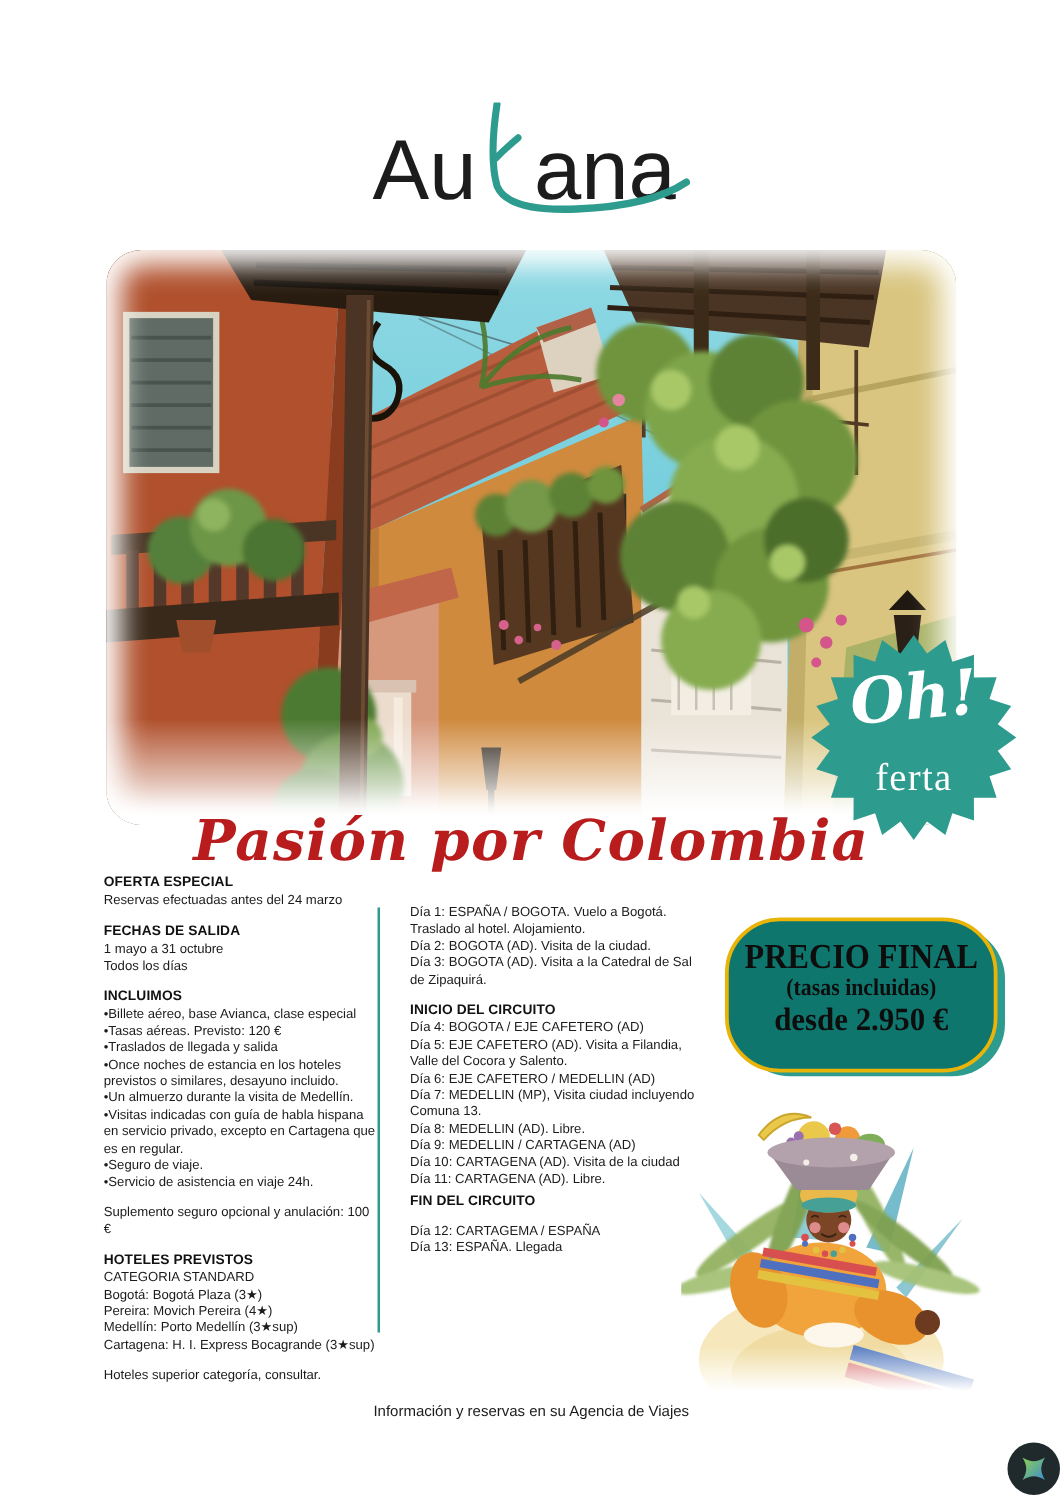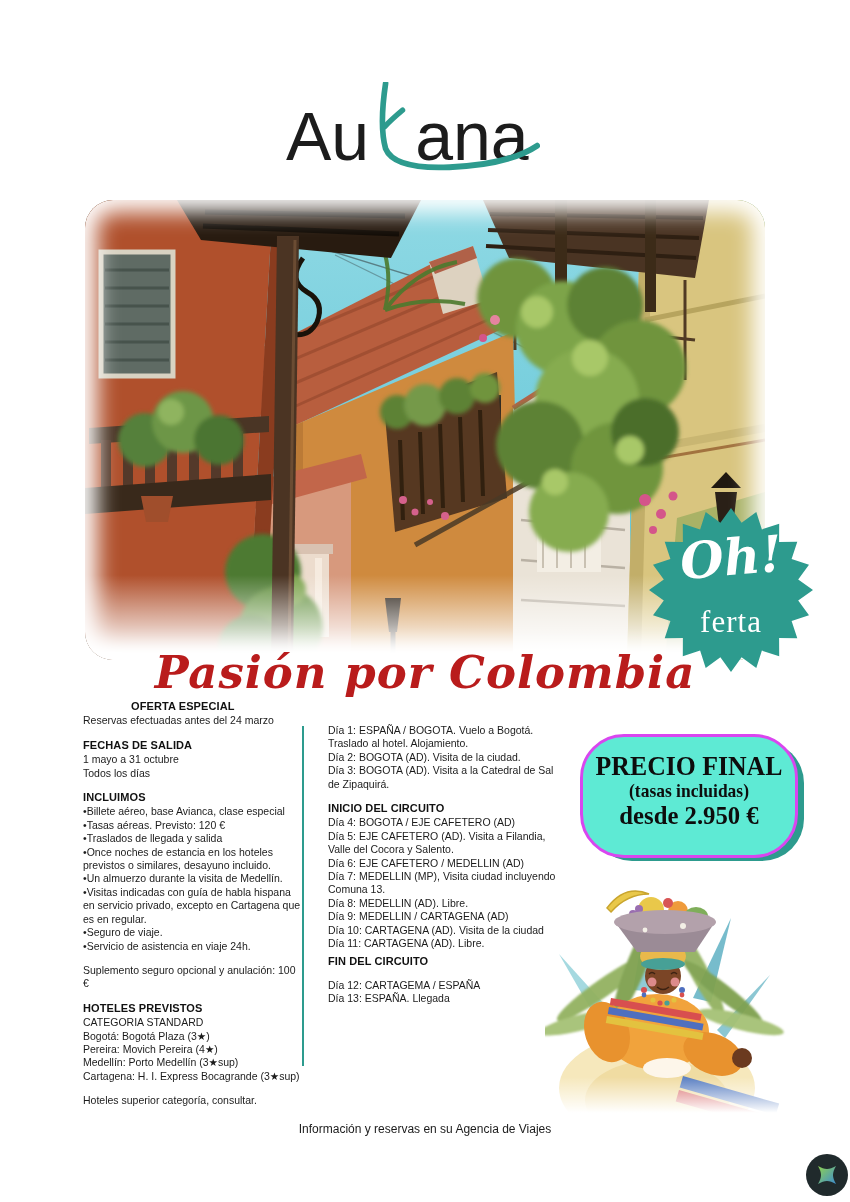--- a/index.html
+++ b/index.html
@@ -1,20 +1,20 @@
 <!DOCTYPE html>
 <html style="--teal: #2D9B8E; --sky: #63C5D8; --logo_text: #1C1C1C;"><head>
 <meta charset="utf-8">
 <style>
   html,body{margin:0;padding:0;background:#fff;}
   .page{position:relative;width:850px;height:1202px;background:#fff;overflow:hidden;
         font-family:"Liberation Sans","DejaVu Sans",sans-serif;color:#1b1b1b;}
 
   
-  .logo{position:absolute;left:286px;top:104px;font-size:68px;line-height:64px;
+  .logo{position:absolute;left:298px;top:104px;font-size:68px;line-height:64px;
         color:var(--logo_text,#1c1c1c);letter-spacing:0;white-space:nowrap;}
   .logo .gap{display:inline-block;width:46px;}
   .logo svg{position:absolute;left:84px;top:-22px;}
 
   
   .photo{position:absolute;left:85px;top:200px;width:680px;height:460px;border-radius:28px;overflow:hidden;}
   .photo svg{position:absolute;inset:0;width:100%;height:100%;}
   .photo-fade{position:absolute;left:0;right:0;bottom:0;height:85px;
         background:linear-gradient(to bottom,rgba(255,255,255,0),#fff 92%);}
   .photo-vignette{position:absolute;inset:0;border-radius:28px;box-shadow:inset 0 0 22px 12px #fff;pointer-events:none;}
@@ -31,32 +31,32 @@
   
   .title{position:absolute;top:646px;left:0;width:100%;margin:0;text-align:center;
         font-family:"DejaVu Serif",serif;font-style:italic;font-weight:bold;
         font-size:45px;letter-spacing:1px;color:#b91c1c;}
 
   
   .col{position:absolute;font-size:10.5px;line-height:13.4px;}
   .col-left{left:83px;top:700px;width:221px;}
   .col-mid{left:328px;top:724px;width:237px;}
   .col h3{font-size:11px;margin:11px 0 1px;letter-spacing:.1px;color:#111;}
-  .col h3.first{margin-top:0;margin-left:48px;}
+  .col h3.first{margin-top:0;}
   .col h3.tight{margin-top:4px;}
   .col p{margin:0;}
   .nw{white-space:nowrap;}
   .gap{margin-top:11px !important;}
   .bullet::before{content:"\2022 ";}
   .ruled{border-bottom:1.6px solid #000;padding-bottom:4px;margin-bottom:8px !important;width:100%;}
   .divider{position:absolute;left:302px;top:726px;width:2px;height:340px;background:var(--teal,#2d9b8e);}
 
   
-  .price-box{position:absolute;left:580px;top:734px;width:212px;height:118px;background:#5eead4;
-        border:3px solid #d946ef;border-radius:44px;box-shadow:8px 5px 0 -2px var(--teal,#2d9b8e);
+  .price-box{position:absolute;left:580px;top:734px;width:212px;height:118px;background:#0f766e;
+        border:3px solid #eab308;border-radius:44px;box-shadow:8px 5px 0 -2px var(--teal,#2d9b8e);
         text-align:center;font-family:"Liberation Serif","DejaVu Serif",serif;color:#0d0d0d;}
   .price-l1{margin-top:15px;font-size:28px;font-weight:bold;line-height:28px;transform:scaleX(.92);}
   .price-l2{font-size:19px;font-weight:bold;line-height:21px;transform:scaleX(.92);}
   .price-l3{font-size:26px;font-weight:bold;line-height:30px;transform:scaleX(.95);}
 
   
   .illustration{position:absolute;left:545px;top:880px;width:260px;height:235px;}
   .illustration svg{position:absolute;inset:0;}
   .illu-fade{position:absolute;left:0;right:0;bottom:-4px;height:42px;
         background:linear-gradient(to bottom,rgba(255,255,255,0),#fff 85%);}

